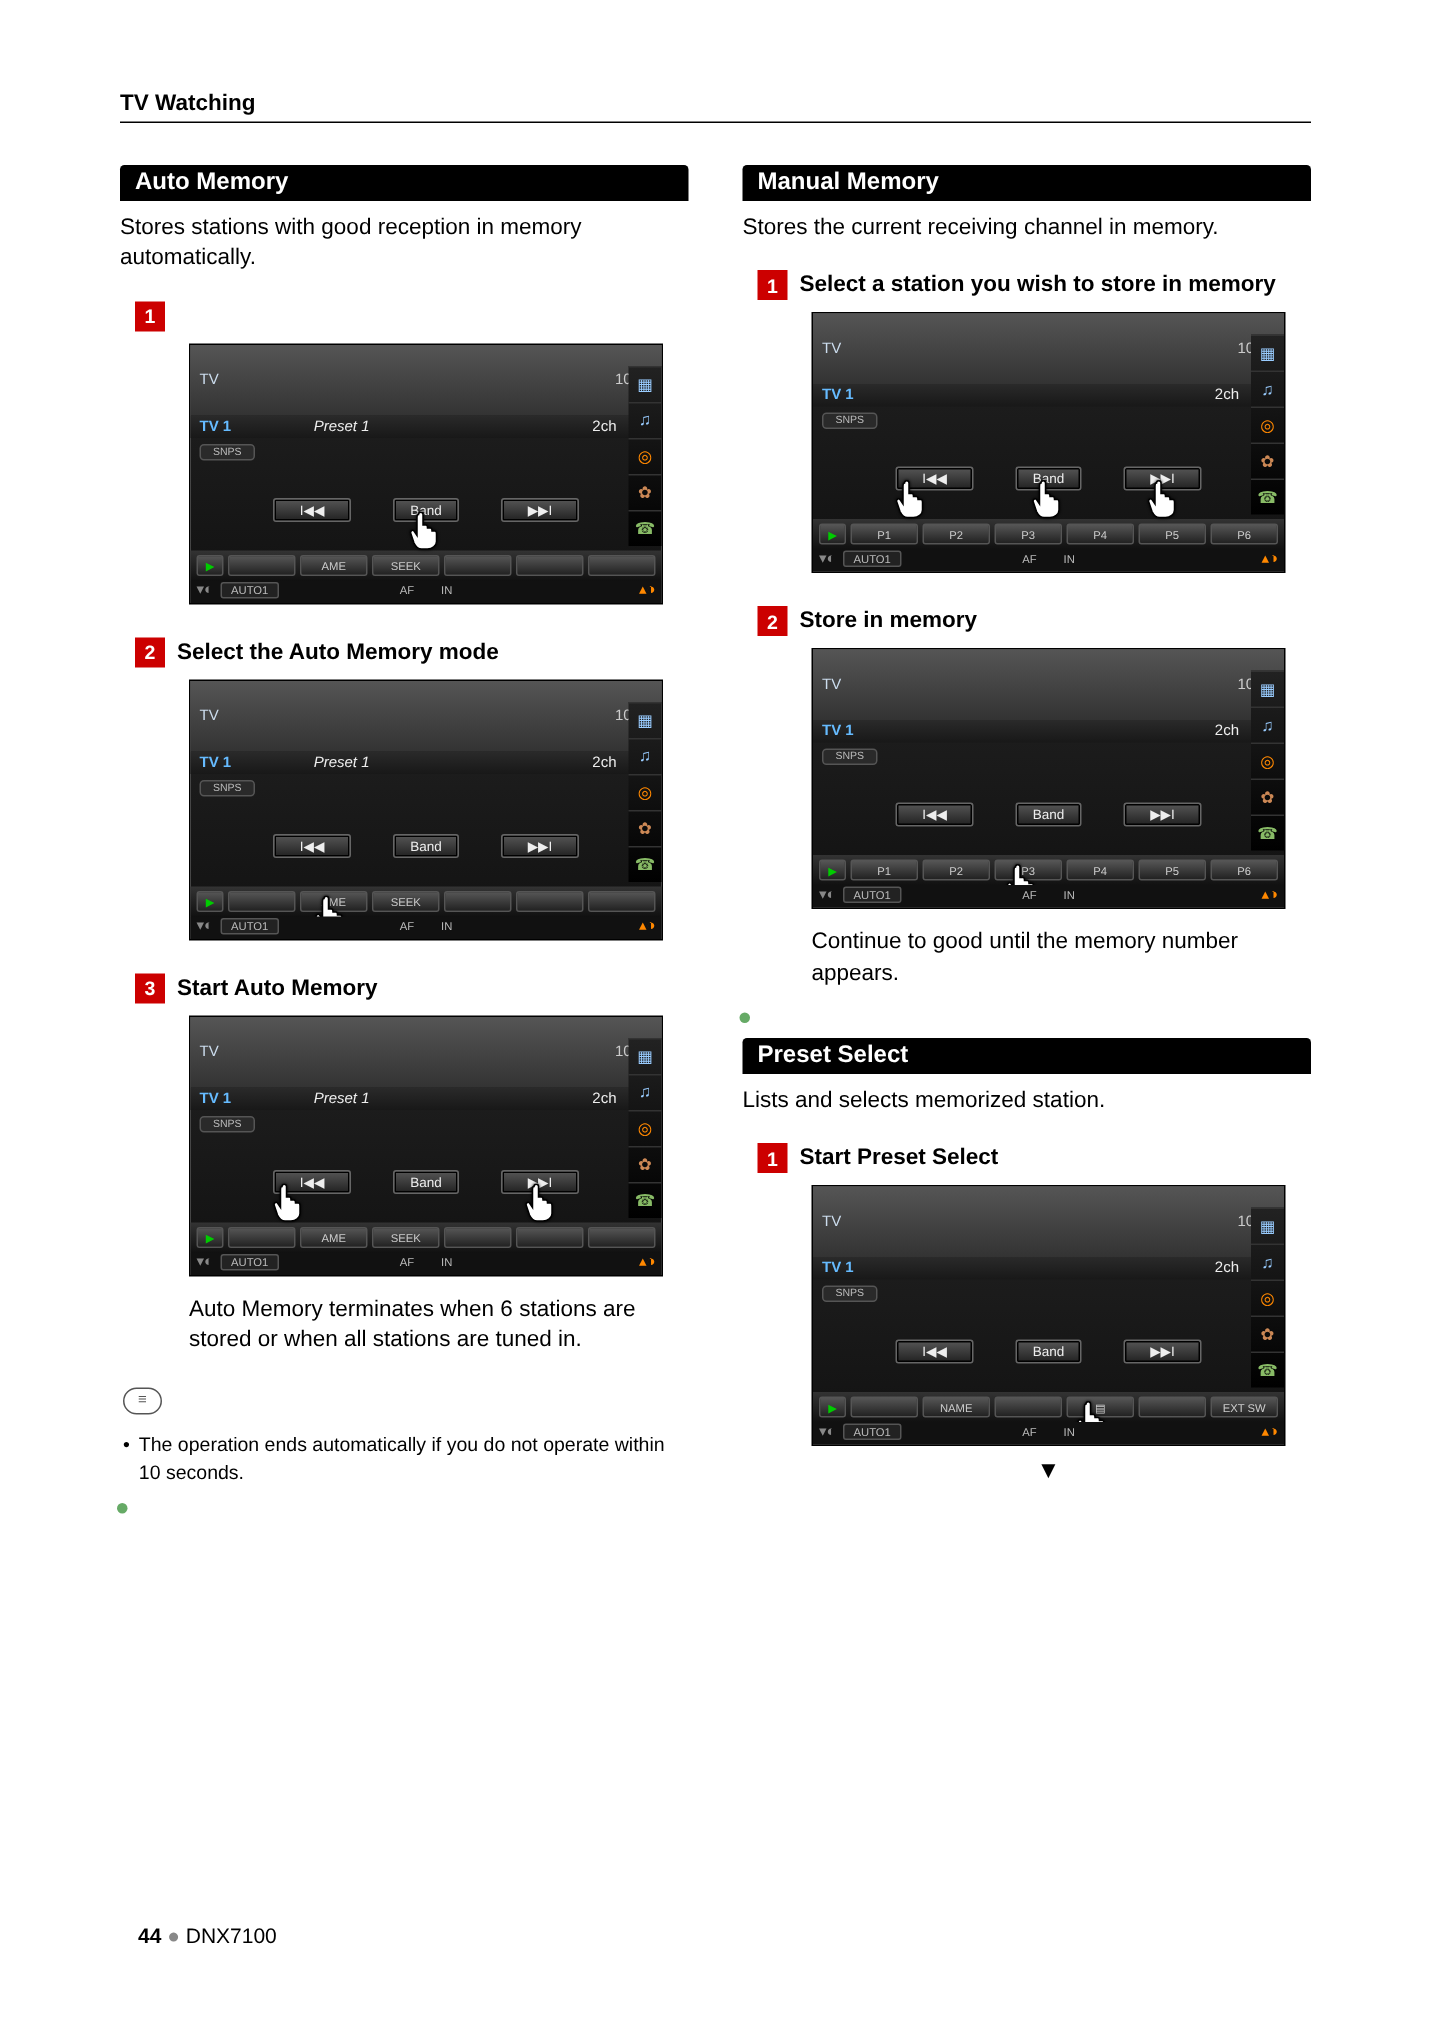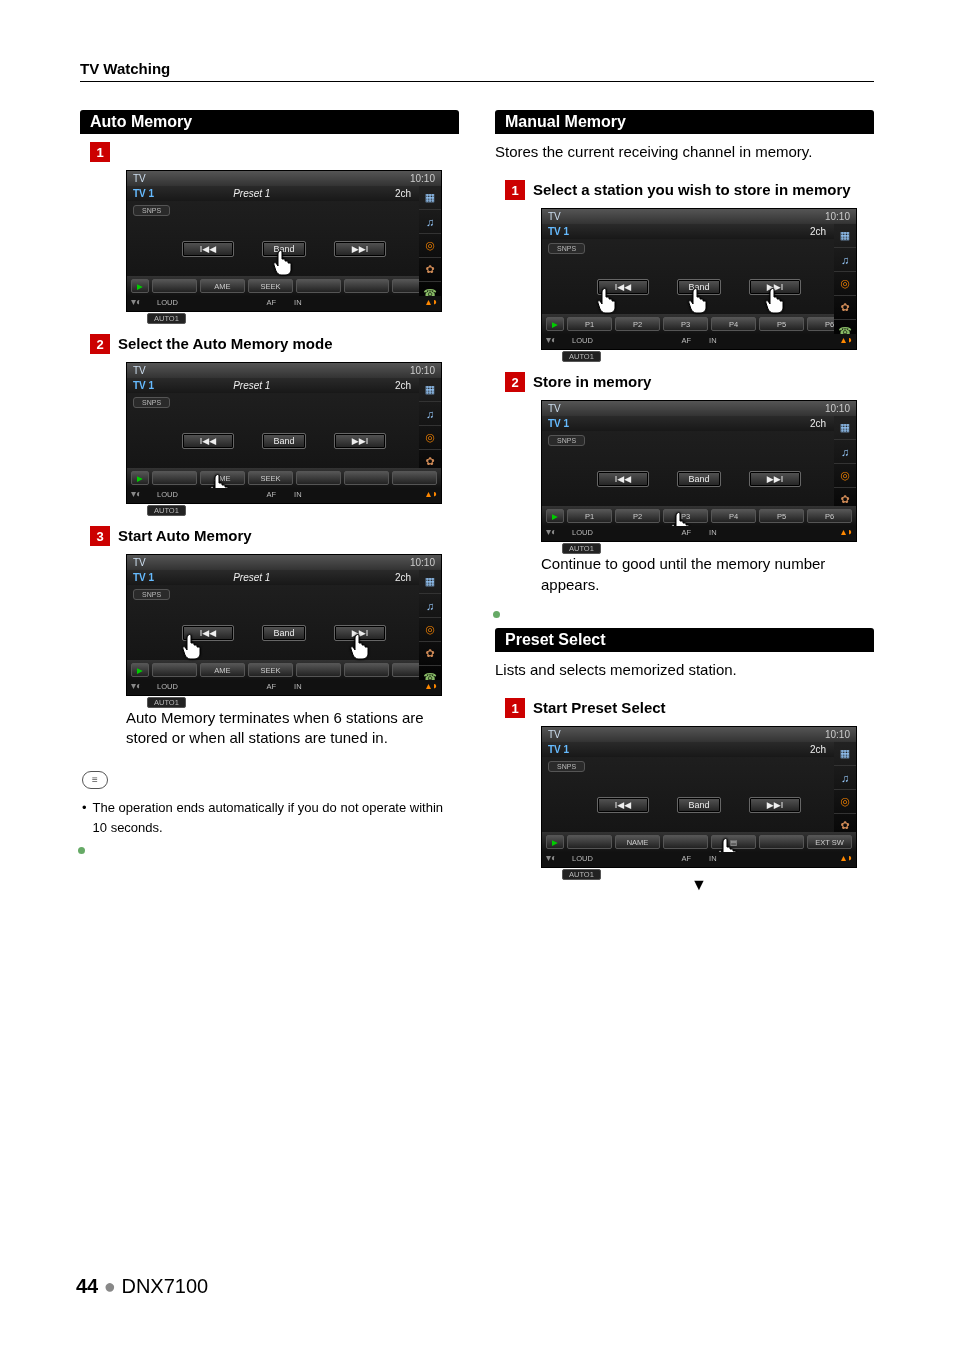--- a/index.html
+++ b/index.html
@@ -108,30 +108,30 @@
     width: 316px;
     background: linear-gradient(#222, #111);
     color: #ddd;
     font-size: 10px;
     border: 1px solid #000;
     position: relative;
   }
   .shot-top {
     display: flex;
     justify-content: space-between;
-    padding: 2px 6px;
+    padding: 18px 6px;
     background: linear-gradient(#555, #333);
   }
   .shot-top-left { color: #cde; }
   .shot-top-right { color: #ccc; }
   .shot-row2 {
     display: flex;
     align-items: flex-start;
     padding: 2px 6px;
-    gap: 24px;
+    gap: 0;
     background: linear-gradient(#2a2a2a, #181818);
   }
   .tv1 { color: #6bf; font-weight: bold; }
   .preset1 { color: #eee; margin-left: 55px; font-style: italic; }
   .ch2 { margin-left: auto; color: #eee; margin-right: 24px; }
   .snps {
     display: inline-block;
     font-size: 7px;
     padding: 1px 8px;
     margin: 4px 6px 6px 6px;
@@ -208,21 +208,21 @@
     color: #f80;
   }
   .auto1pill {
     position: absolute;
     left: 20px;
     font-size: 7.5px;
     padding: 0 6px;
     border: 1px solid #555;
     border-radius: 2px;
     background: #222;
-    top: 17px;
+    top: 1px;
   }
   .stat-mid { position: absolute; left: 50%; transform: translateX(-50%); display: flex; gap: 18px;}
   
   .side-icons {
     position: absolute;
     right: 0;
     top: 14px;
     width: 22px;
     display: flex;
     flex-direction: column;
@@ -251,22 +251,22 @@
   .caption {
     font-size: 15px;
     margin-left: 36px;
     margin-bottom: 14px;
     line-height: 1.35;
   }
   
   .footer {
     position: absolute;
     bottom: 56px;
-    left: 76px;
-    font-size: 20px;
+    left: 92px;
+    font-size: 14px;
     text-align: right;
   }
   .footer-pg { font-weight: bold; }
   .footer-dot { color: #888; }
   
   .greendot {
     width: 7px; height: 7px; background: #6a6; border-radius: 50%;
     margin-left: -2px;
   }
   .greendot-wrap { display:flex; align-items:center; }
@@ -304,20 +304,21 @@
   </defs>
 </svg>
 
 <div class="page-header">TV Watching</div>
 <hr class="header-rule">
 
 <div class="columns">
 
   <div class="col">
     <div class="section-bar">Auto Memory</div>
+    <div class="section-desc">Stores stations with good reception in memory automatically.</div>
 
     <div class="step-block">
       <div class="step">
         <span class="step-num">1</span>
       </div>
       <div class="shot-wrap">
         <div class="shot">
           <div class="side-icons">
             <div class="si-blue">▦</div>
             <div class="si-blue">♫</div>

